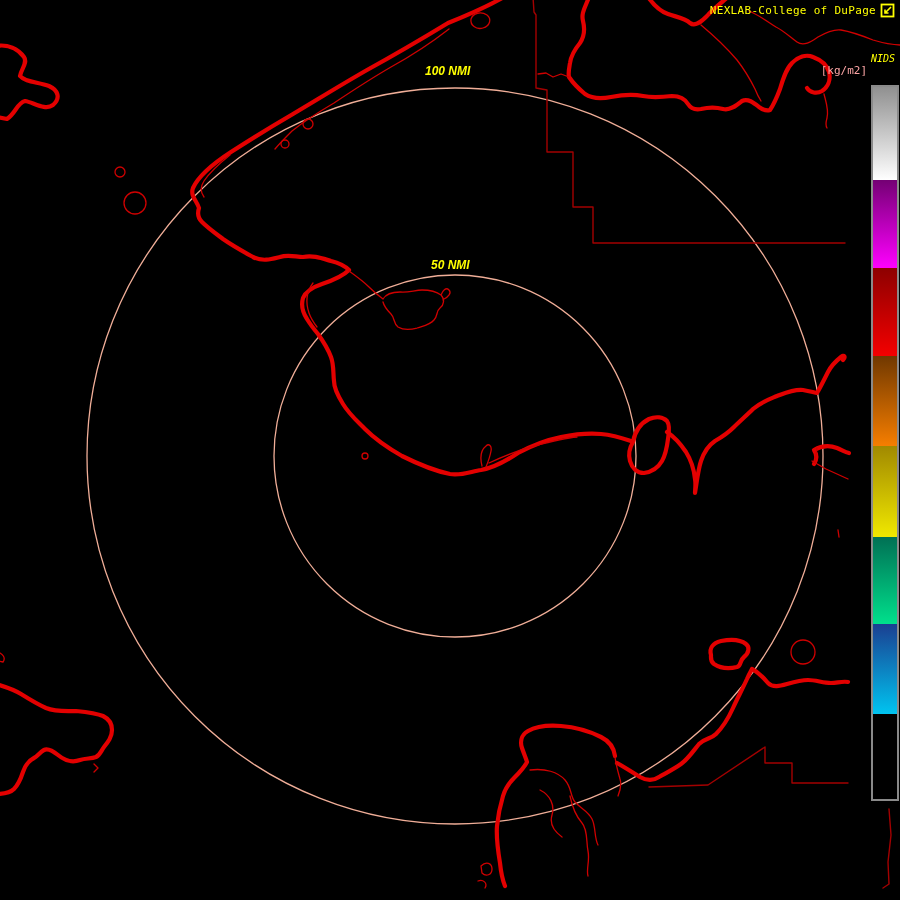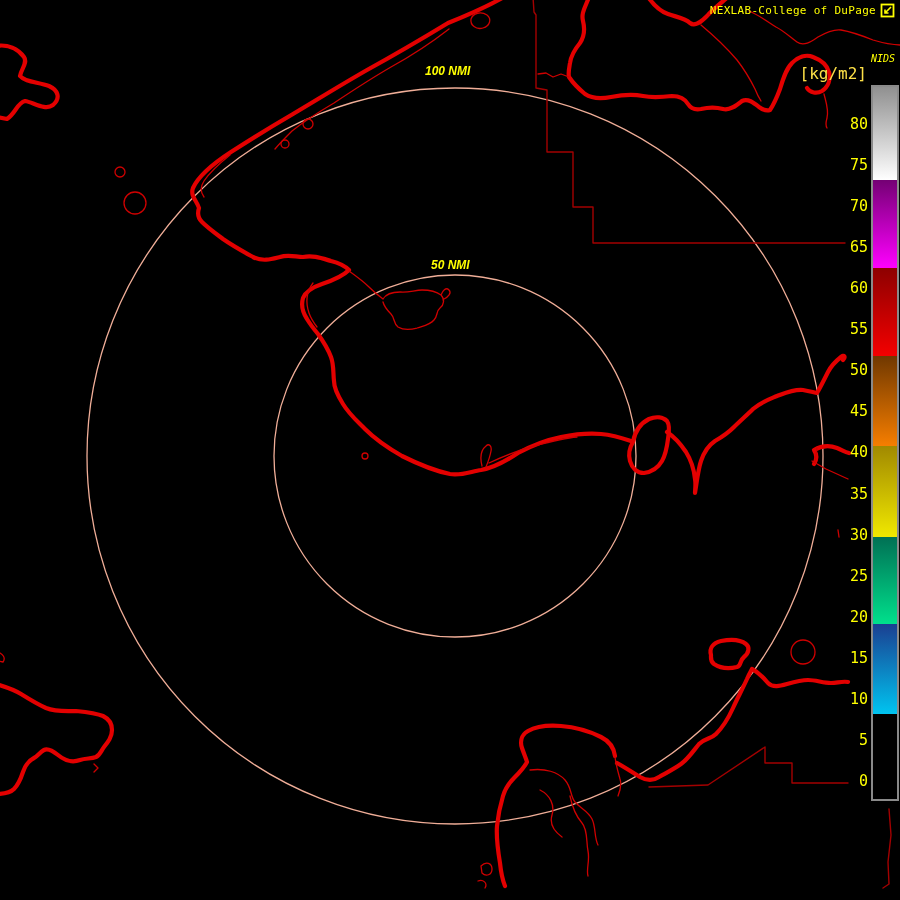--- a/index.html
+++ b/index.html
@@ -2,21 +2,21 @@
 <html><head>
 <meta charset="utf-8">
 <style>
   html,body{margin:0;padding:0;background:#000;}
   #screen{position:relative;width:900px;height:900px;background:#000;overflow:hidden;
           font-family:"DejaVu Sans Mono", monospace;}
   #map-svg{position:absolute;left:0;top:0;}
   #title{position:absolute;top:4px;right:24px;font-size:11px;letter-spacing:0.3px;color:#ffff00;white-space:pre;}
   #logo{position:absolute;top:3px;right:5px;width:15px;height:15px;}
   #nids{position:absolute;top:53px;right:5px;font-size:10px;color:#ffff00;font-style:italic;}
-  #units{position:absolute;top:64px;right:33px;font-size:16px;color:#fde047;margin-left:28px;}
+  #units{position:absolute;top:64px;right:33px;font-size:11px;color:#fca5a5;margin-left:28px;}
   #caption{position:absolute;top:884px;left:153px;font-size:13px;color:#f2f2f2;white-space:pre;letter-spacing:0.1px;}
   .ring-label{position:absolute;font-family:"Liberation Sans",sans-serif;font-weight:bold;font-style:italic;
               font-size:12px;color:#ffff00;white-space:pre;}
   #ring-label-outer{left:425px;top:64px;}
   #ring-label-inner{left:431px;top:258px;}
   #colorbar{position:absolute;background:#000;border:2px solid #8a8a8a;}
   .cb-seg{position:absolute;left:0;width:100%;}
   #cb-ticks{position:absolute;top:0;right:32px;width:36px;height:900px;}
   .cb-tick{position:absolute;right:0;width:36px;text-align:right;font-size:15px;line-height:16px;color:#ffff00;}
 </style>
@@ -80,34 +80,15 @@
   <div id="colorbar" style="left: 871px; top: 85px; width: 24px; height: 712px; border-color: rgb(138, 138, 138);">
       <div class="cb-seg" style="top: 0px; height: 93px; background: linear-gradient(rgb(144, 144, 144), rgb(255, 255, 255));"></div>
       <div class="cb-seg" style="top: 93px; height: 88px; background: linear-gradient(rgb(116, 0, 116), rgb(255, 0, 255));"></div>
       <div class="cb-seg" style="top: 181px; height: 88px; background: linear-gradient(rgb(141, 0, 0), rgb(244, 0, 0));"></div>
       <div class="cb-seg" style="top: 269px; height: 90px; background: linear-gradient(rgb(112, 56, 0), rgb(246, 126, 0));"></div>
       <div class="cb-seg" style="top: 359px; height: 91px; background: linear-gradient(rgb(161, 137, 0), rgb(240, 232, 0));"></div>
       <div class="cb-seg" style="top: 450px; height: 87px; background: linear-gradient(rgb(0, 112, 84), rgb(0, 224, 140));"></div>
       <div class="cb-seg" style="top: 537px; height: 90px; background: linear-gradient(rgb(26, 63, 145), rgb(0, 196, 240));"></div>
       <div class="cb-seg" style="top: 627px; height: 83px; background: linear-gradient(rgb(0, 0, 0), rgb(0, 0, 0));"></div>
     </div>
-  <div id="cb-ticks">
-      <div class="cb-tick" style="top: 116px;">80</div>
-      <div class="cb-tick" style="top: 157px;">75</div>
-      <div class="cb-tick" style="top: 198px;">70</div>
-      <div class="cb-tick" style="top: 239px;">65</div>
-      <div class="cb-tick" style="top: 280px;">60</div>
-      <div class="cb-tick" style="top: 321px;">55</div>
-      <div class="cb-tick" style="top: 362px;">50</div>
-      <div class="cb-tick" style="top: 403px;">45</div>
-      <div class="cb-tick" style="top: 444px;">40</div>
-      <div class="cb-tick" style="top: 486px;">35</div>
-      <div class="cb-tick" style="top: 527px;">30</div>
-      <div class="cb-tick" style="top: 568px;">25</div>
-      <div class="cb-tick" style="top: 609px;">20</div>
-      <div class="cb-tick" style="top: 650px;">15</div>
-      <div class="cb-tick" style="top: 691px;">10</div>
-      <div class="cb-tick" style="top: 732px;">5</div>
-      <div class="cb-tick" style="top: 773px;">0</div>
-    </div>
 
 
 </div>
 
 </body></html>

